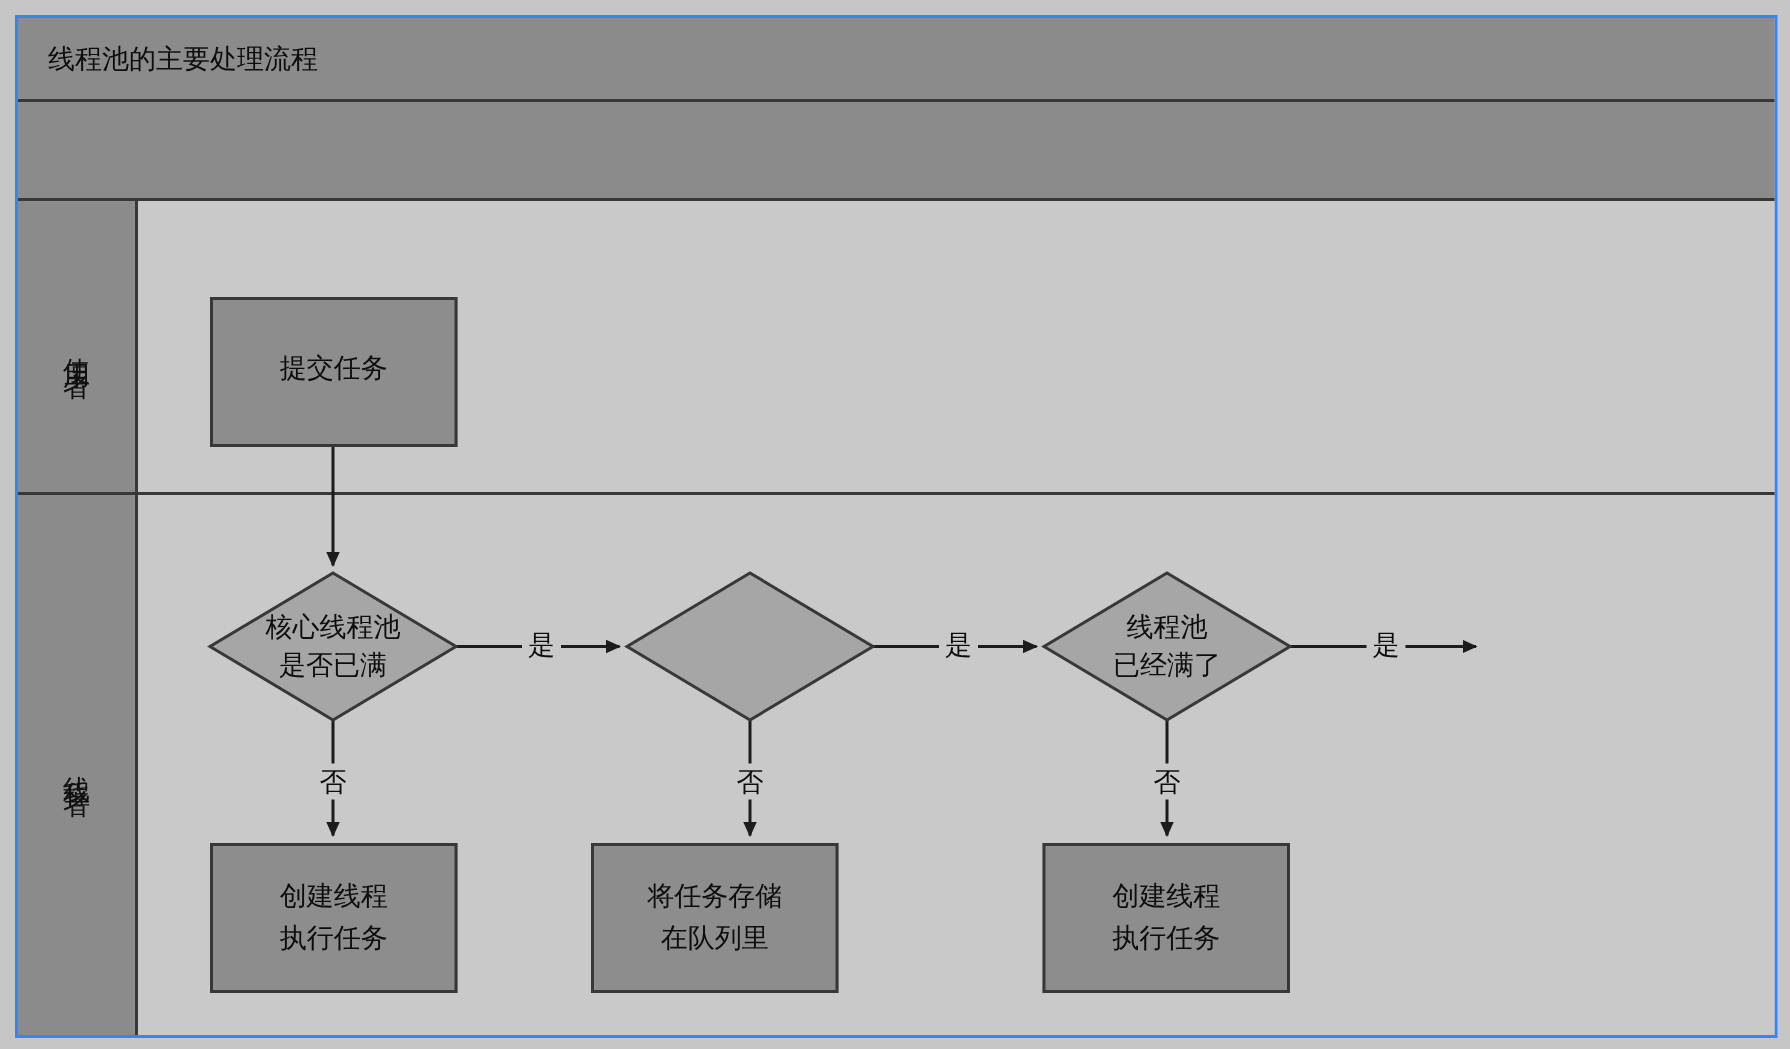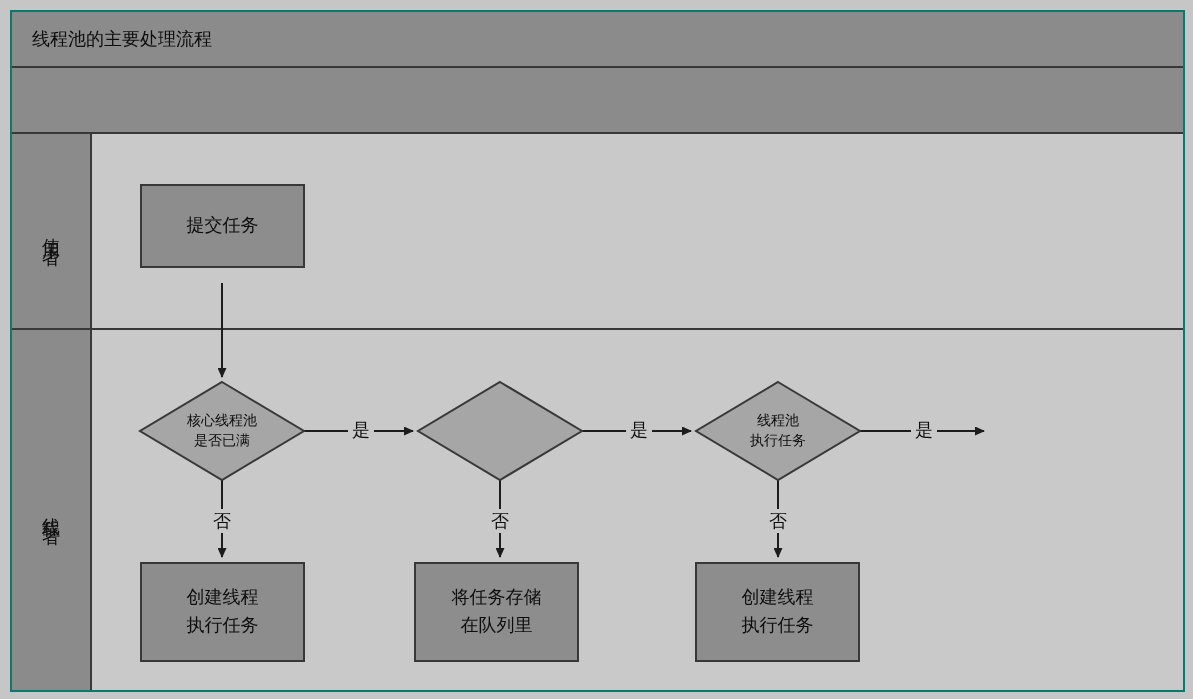--- a/index.html
+++ b/index.html
@@ -3,21 +3,21 @@
 <meta charset="utf-8">
 <style>
   html, body { margin:0; padding:0; background:#c6c6c6; }
   .canvas {
     position:relative; width:1193px; height:699px;
     background:#c6c6c6; overflow:hidden;
     font-family:"Liberation Sans", sans-serif; color:#0d0d0d;
   }
   .frame {
     position:absolute; left:10px; top:10px; width:1171px; height:678px;
-    border:2px solid #0f766e; display:flex; flex-direction:column; box-sizing:content-box;
+    border:2px solid #3b82f6; display:flex; flex-direction:column; box-sizing:content-box;
   }
   .title-row {
     height:54px; background:#8b8b8b; border-bottom:2px solid #383838;
     display:flex; align-items:center; padding-left:20px; font-size:18px;
   }
   .sub-row { height:64px; background:#8b8b8b; border-bottom:2px solid #383838; }
   .lane { display:flex; min-height:0; }
   .lane-user { height:194px; border-bottom:2px solid #383838; }
   .lane-thread { flex:1; }
   .lane-label {
@@ -35,21 +35,21 @@
   .node {
     position:absolute; box-sizing:border-box;
     border:2px solid #383838; background:#8d8d8d;
     display:flex; align-items:center; justify-content:center;
     text-align:center; font-size:18px; line-height:1.55;
   }
   .node-text { white-space:pre-line; }
 
   .dtext {
     position:absolute; display:flex; align-items:center; justify-content:center;
-    text-align:center; font-size:14px; line-height:1.4; white-space:pre-line;
+    text-align:center; font-size:18px; line-height:1.4; white-space:pre-line;
   }
 
   .edge-label {
     position:absolute; transform:translate(-50%,-50%);
     background:#c9c9c9; padding:0 4px; font-size:18px;
   }
 </style>
 </head>
 <body>
 
@@ -87,44 +87,44 @@
     <line x1="500" y1="480" x2="500" y2="557" stroke="#1c1c1c" stroke-width="2" marker-end="url(#arrow)"></line>
     <line x1="582" y1="431" x2="691" y2="431" stroke="#1c1c1c" stroke-width="2" marker-end="url(#arrow)"></line>
     <line x1="778" y1="480" x2="778" y2="557" stroke="#1c1c1c" stroke-width="2" marker-end="url(#arrow)"></line>
     <line x1="860" y1="431" x2="984" y2="431" stroke="#1c1c1c" stroke-width="2" marker-end="url(#arrow)"></line>
 
     <polygon points="222,382 304,431 222,480 140,431" fill="#a6a6a6" stroke="#383838" stroke-width="2"></polygon>
     <polygon points="500,382 582,431 500,480 418,431" fill="#a6a6a6" stroke="#383838" stroke-width="2"></polygon>
     <polygon points="778,382 860,431 778,480 696,431" fill="#a6a6a6" stroke="#383838" stroke-width="2"></polygon>
   </svg>
 
-  <div class="node" style="left:140px; top:184px; width:165px; height:84px;">
+  <div class="node" style="left:140px; top:198px; width:165px; height:100px;font-family:Liberation Mono, monospace;">
     <span class="node-text">提交任务</span>
   </div>
 
 
   <div class="node" style="left:140px; top:562px; width:165px; height:100px;">
     <span class="node-text">创建线程
 执行任务</span>
   </div>
 
-  <div class="node" style="left:414px; top:562px; width:165px; height:100px;">
+  <div class="node" style="left:394px; top:562px; width:165px; height:100px;">
     <span class="node-text">将任务存储
 在队列里</span>
   </div>
 
   <div class="node" style="left:695px; top:562px; width:165px; height:100px;">
     <span class="node-text">创建线程
 执行任务</span>
   </div>
 
   <div class="dtext" style="left:142px; top:392px; width:160px; height:78px;">核心线程池
 是否已满</div>
   <div class="dtext" style="left:698px; top:392px; width:160px; height:78px;">线程池
-执行任务</div>
+已经满了</div>
 
   <span class="edge-label" style="left:361px; top:430px;">是</span>
   <span class="edge-label" style="left:639px; top:430px;">是</span>
   <span class="edge-label" style="left:924px; top:430px;">是</span>
   <span class="edge-label" style="left:222px; top:521px;">否</span>
   <span class="edge-label" style="left:500px; top:521px;">否</span>
   <span class="edge-label" style="left:778px; top:521px;">否</span>
 
 </div>
 

